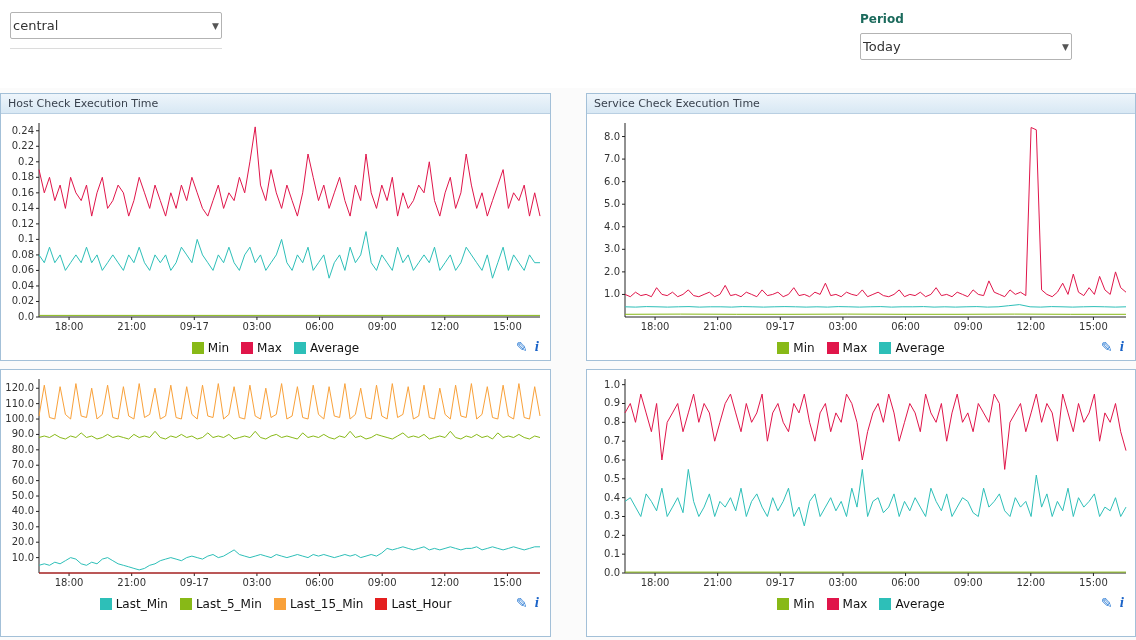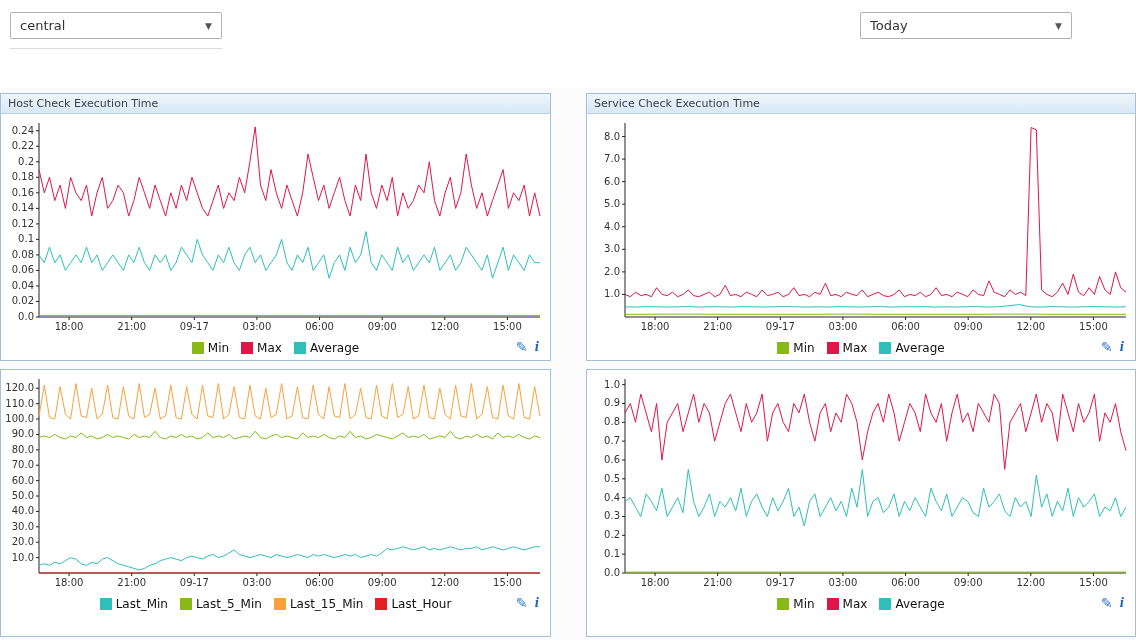--- a/index.html
+++ b/index.html
@@ -4,21 +4,21 @@
 <style>
   * { box-sizing: border-box; margin: 0; padding: 0; }
   html,body { width:1136px; height:640px; overflow:hidden; background:#fbfbfb;
               font-family:"DejaVu Sans","Liberation Sans",sans-serif; }
 
   
   .topbar { display:flex; justify-content:space-between; padding:12px 64px 0 10px; height:88px; background:#fff; }
   .filter { width:212px; }
   .filter-label { font-size:12px; font-weight:bold; margin-bottom:7px; }
   .select { width:212px; height:27px; border:1px solid #b3b3b3; border-radius:2px; background:#fff;
-            display:flex; align-items:center; justify-content:space-between; padding:0 9px;
+            display:flex; align-items:center; justify-content:space-between; padding:0 2px;
             font-size:13px; color:#333; cursor:pointer; }
   .select-arrow { font-size:9px; color:#555; }
   .filter-underline { margin-top:9px; border-bottom:1px solid #dcdcdc; width:212px; }
 
   
   .grid { display:grid; grid-template-columns:551px 550px; column-gap:35px; row-gap:8px; margin-top:5px; }
   .panel { height:268px; border:1px solid #a3c0d8; background:#fff; }
   .panel-header { background:linear-gradient(#eef5fb,#d8e8f4); border-bottom:1px solid #b9cfe2;
                   font-size:11px; font-weight:normal; color:#39424e; padding:3px 7px; }
   .panel-body { padding:2px 2px 0 2px; }
@@ -40,20 +40,21 @@
 
 <div class="topbar">
   <div class="filter">
     <div class="select">
       <span>central</span>
       <span class="select-arrow">▼</span>
     </div>
     <div class="filter-underline"></div>
   </div>
   <div class="filter">
+    <div class="filter-label" style="color: rgb(27, 106, 92);">Period</div>
     <div class="select">
       <span>Today</span>
       <span class="select-arrow">▼</span>
     </div>
   </div>
 </div>
 
 <div class="grid">
 
   <div class="panel">

